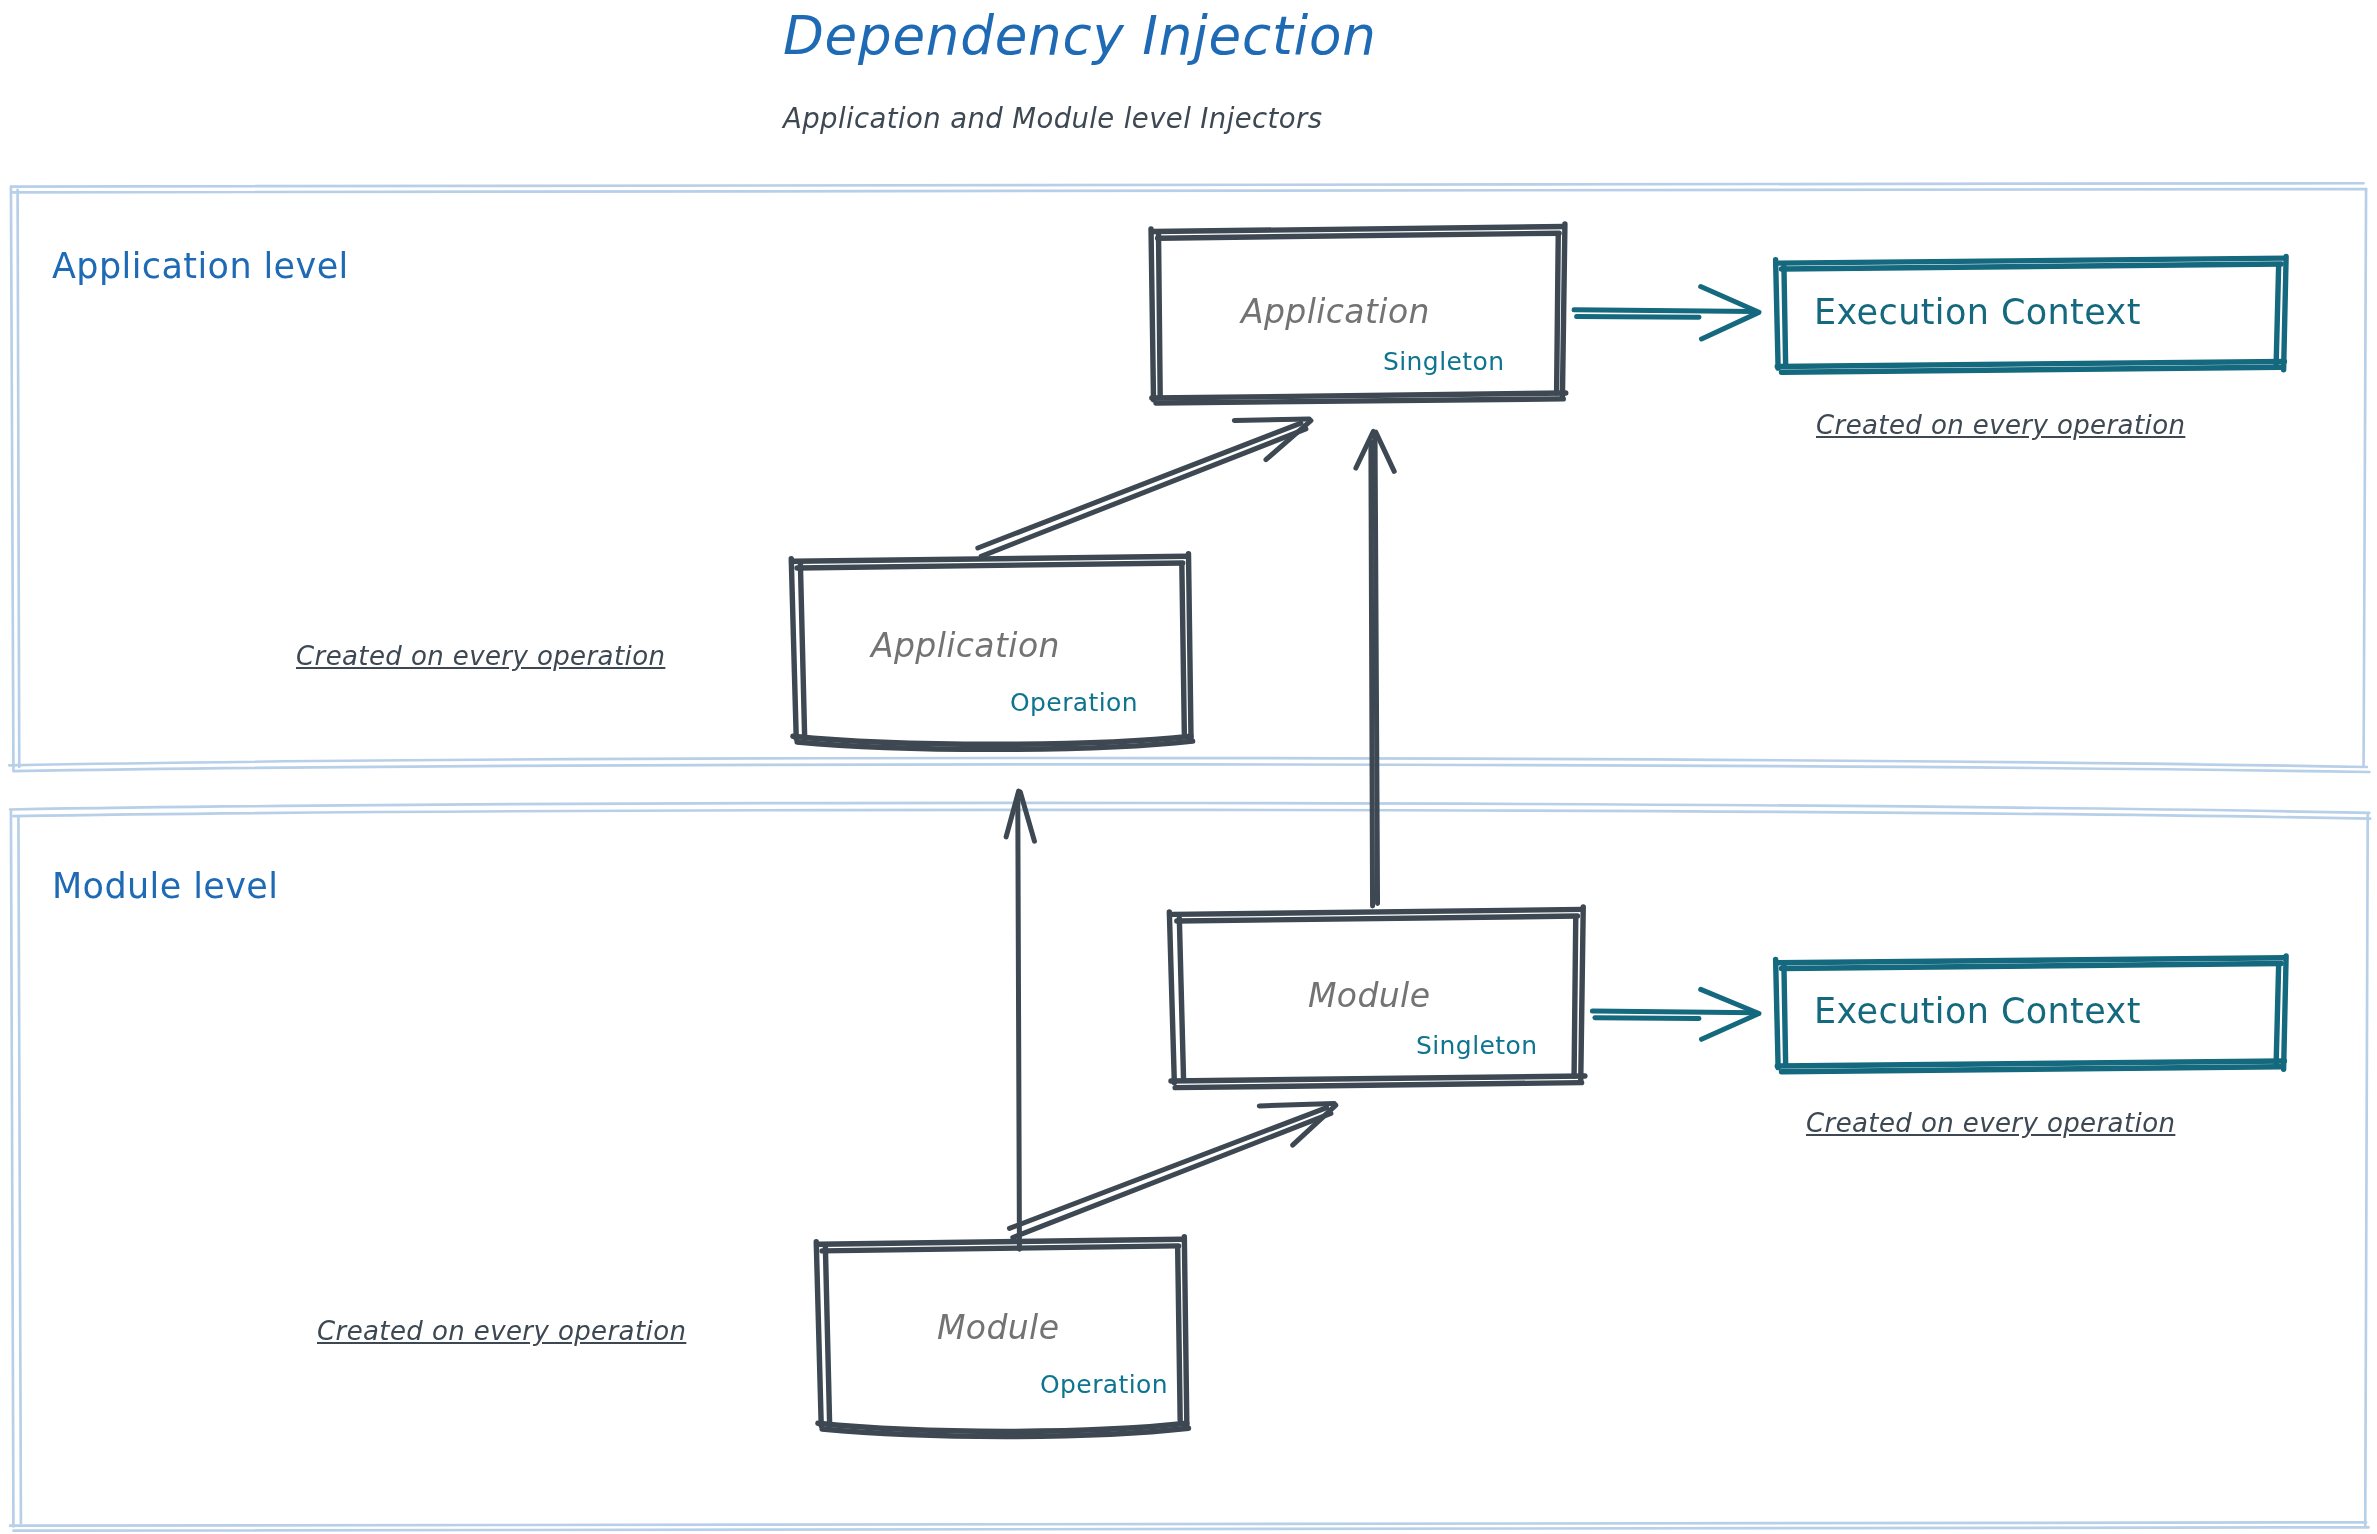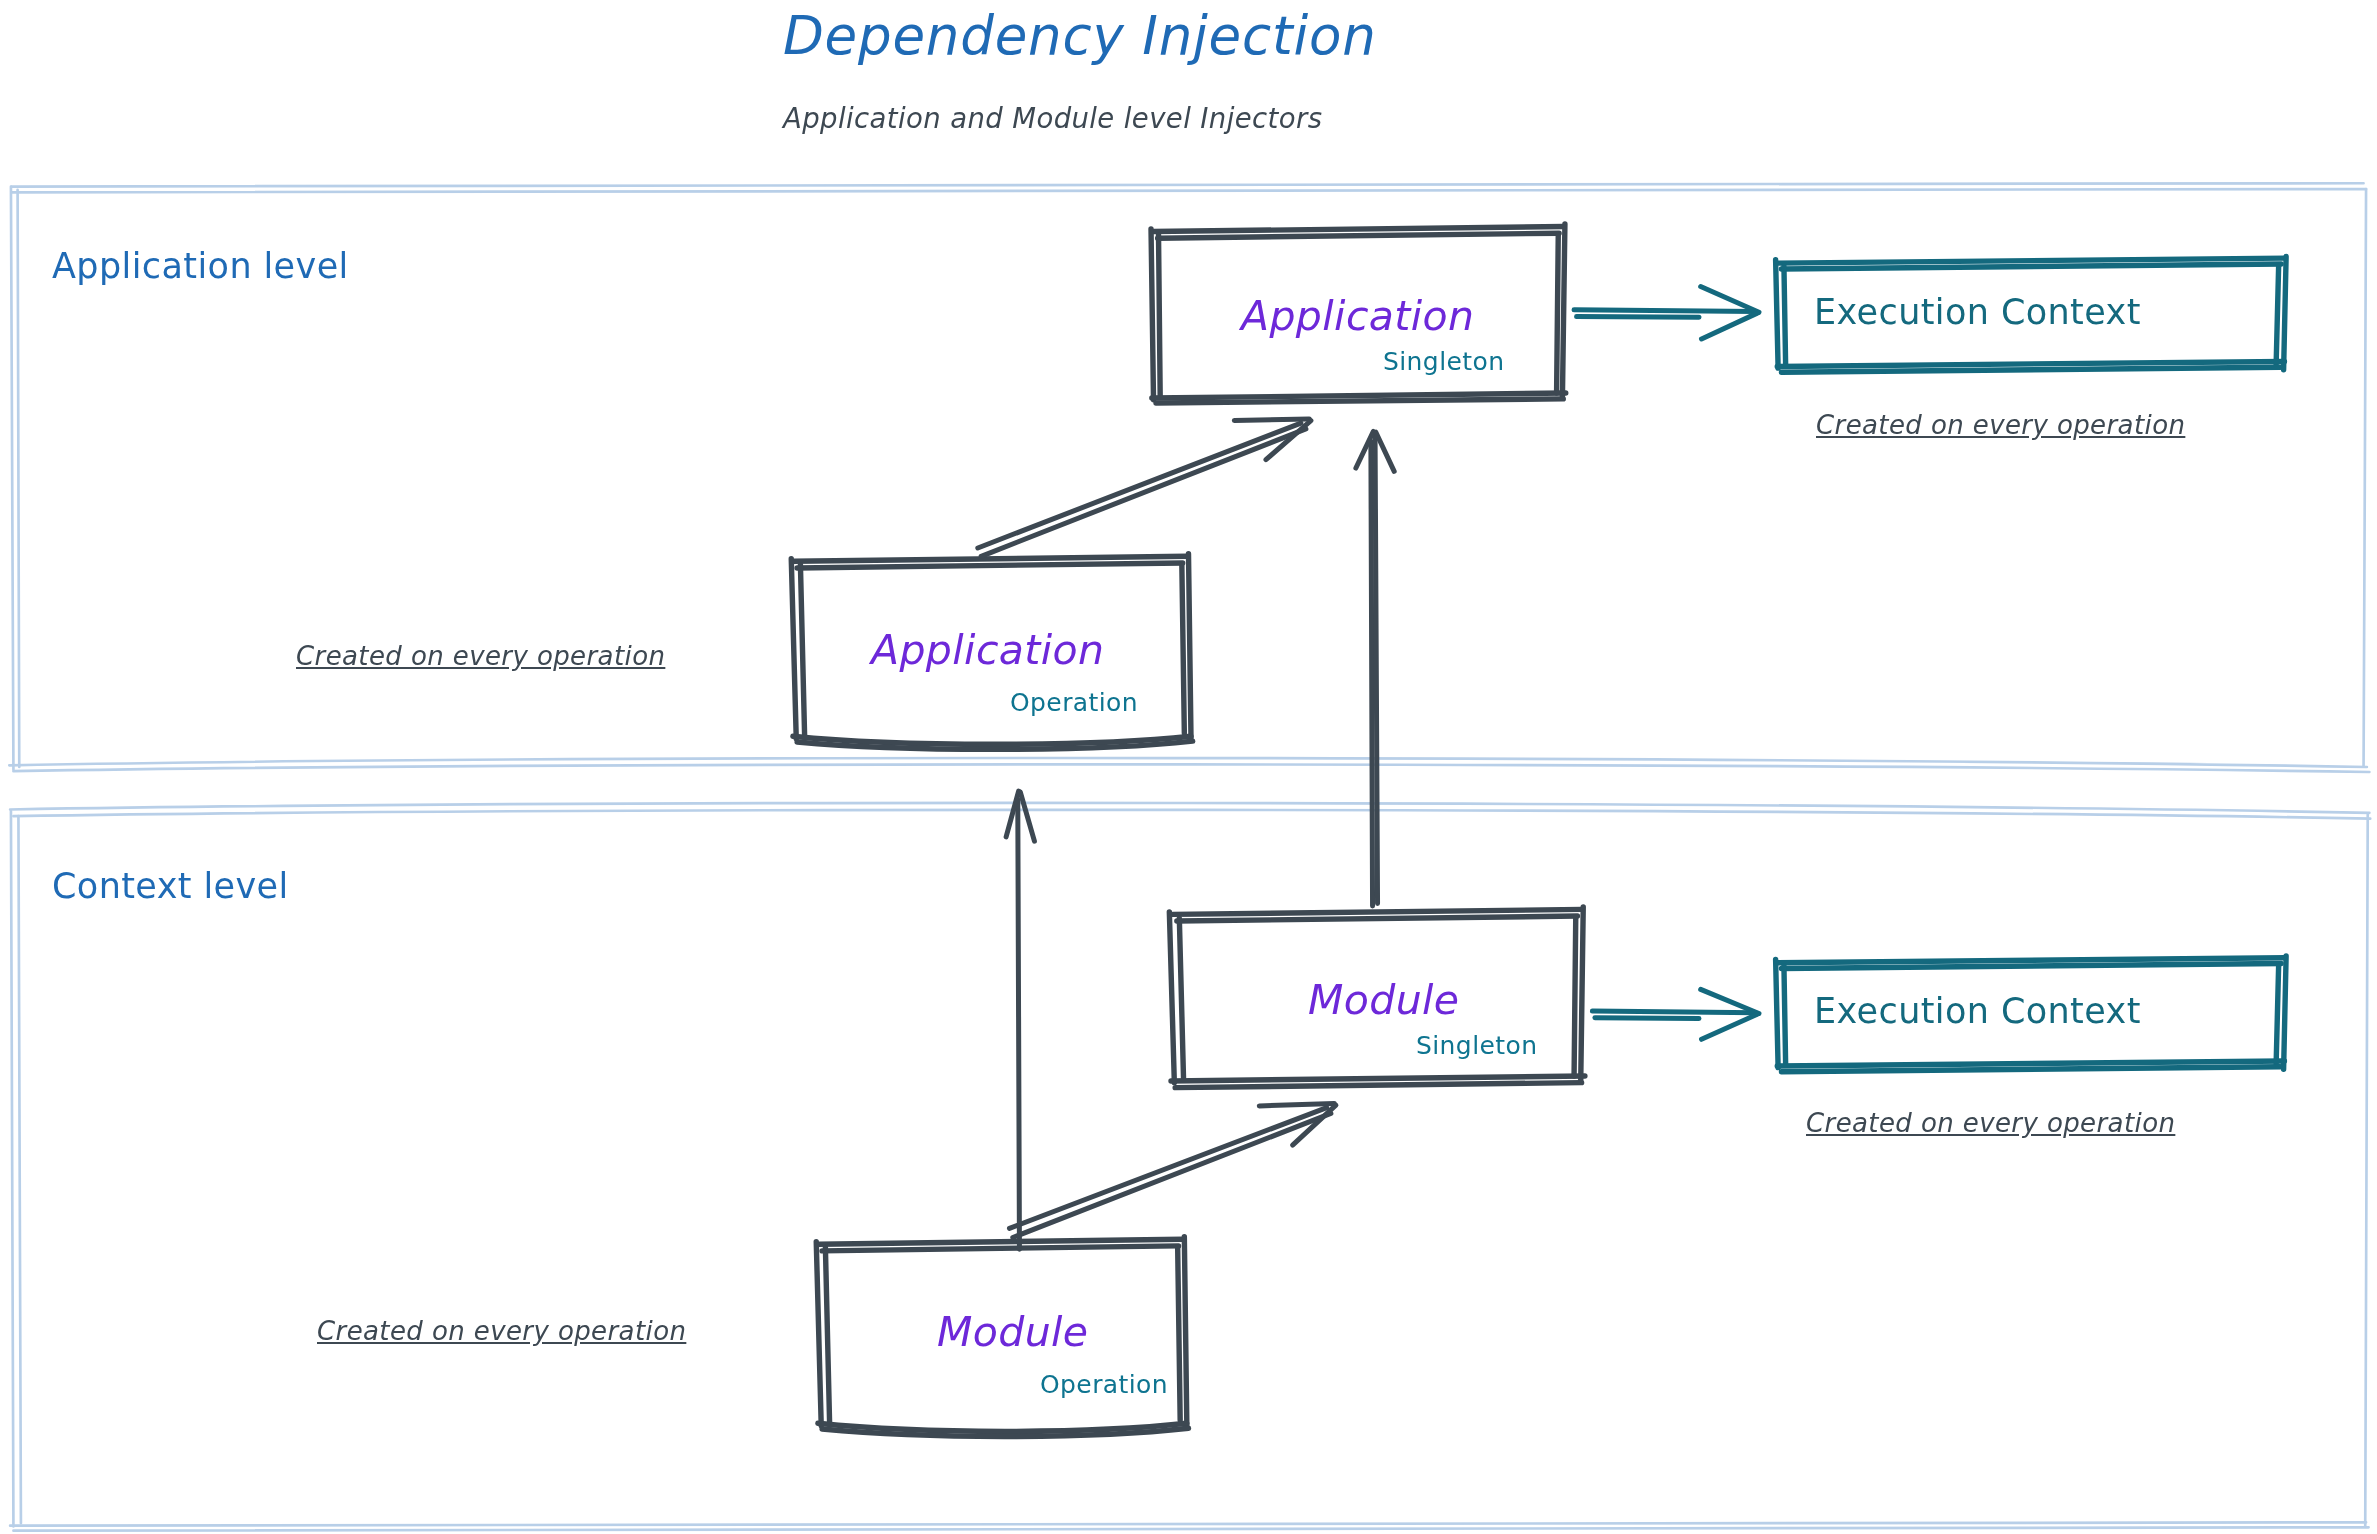--- a/index.html
+++ b/index.html
@@ -10,21 +10,21 @@
 
   .lbl{position:absolute;white-space:nowrap;}
 
   
   .title{font-family:"DejaVu Sans",sans-serif;font-size:53px;color:#1f6ab5;
          letter-spacing:0.8px;font-style:italic;font-weight:500;}
   .subtitle{font-family:"DejaVu Sans",sans-serif;font-size:27.5px;color:#3d4852;
             font-style:italic;letter-spacing:0.4px;}
   .zone-title{font-family:"DejaVu Sans",sans-serif;font-size:35px;color:#1f6ab5;
               letter-spacing:0.4px;}
-  .node-main{font-family:"DejaVu Sans",sans-serif;font-size:41px;color:#6d28d9;
+  .node-main{font-family:"DejaVu Sans",sans-serif;font-size:33px;color:#737373;
              font-style:italic;letter-spacing:0.4px;}
   .node-scope{font-family:"DejaVu Sans",sans-serif;font-size:25px;color:#0e7490;
               letter-spacing:0.4px;}
   .ctx-text{font-family:"DejaVu Sans",sans-serif;font-size:35px;color:#14697e;
             letter-spacing:0.4px;}
   .note{font-family:"DejaVu Sans",sans-serif;font-size:26px;color:#3d4852;
         font-style:italic;letter-spacing:0.4px;text-decoration:underline;}
 </style>
 </head>
 <body>
@@ -161,21 +161,21 @@
         <path d="M1242,1010 L1225,951"></path>
       </g>
 
     </g>
   </svg>
 
   <div class="lbl title" style="left:783px;top:5px;">Dependency Injection</div>
   <div class="lbl subtitle" style="left:783px;top:102px;">Application and Module level Injectors</div>
 
   <div class="lbl zone-title" style="left:52px;top:246px;">Application level</div>
-  <div class="lbl zone-title" style="left:52px;top:866px;">Context level</div>
+  <div class="lbl zone-title" style="left:52px;top:866px;">Module level</div>
 
   <div class="lbl node-main" style="left:1241px;top:292px;">Application</div>
   <div class="lbl node-scope" style="left:1383px;top:347px;">Singleton</div>
 
   <div class="lbl ctx-text" style="left:1814px;top:292px;">Execution Context</div>
   <div class="lbl note" style="left:1816px;top:410px;">Created on every operation</div>
 
   <div class="lbl node-main" style="left:871px;top:626px;">Application</div>
   <div class="lbl node-scope" style="left:1010px;top:688px;">Operation</div>
   <div class="lbl note" style="left:296px;top:641px;">Created on every operation</div>

